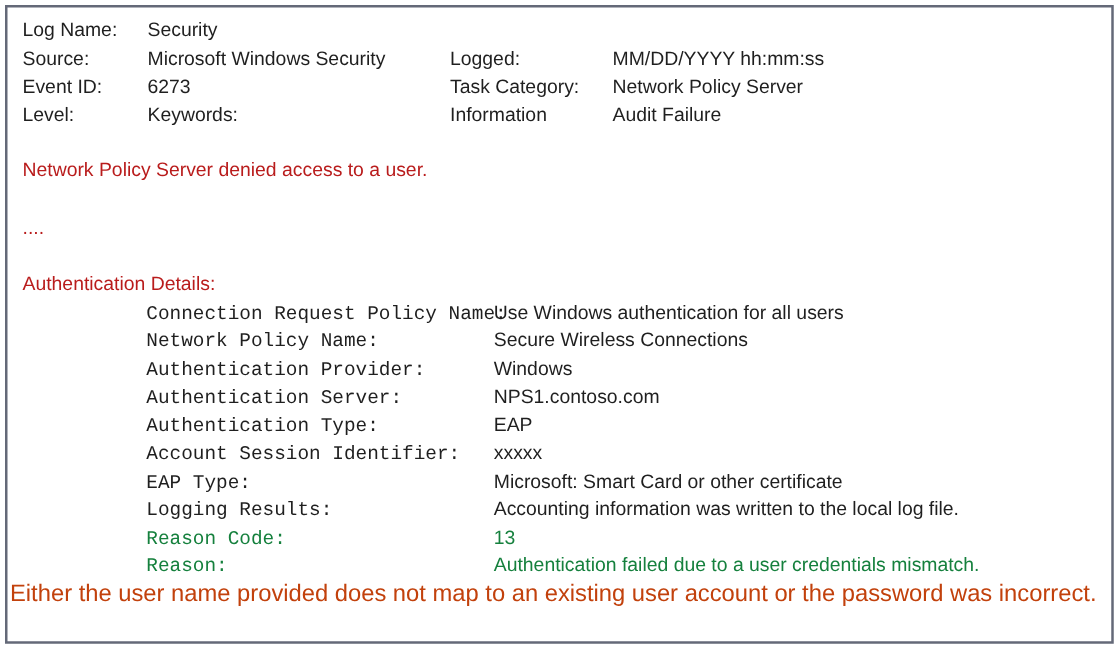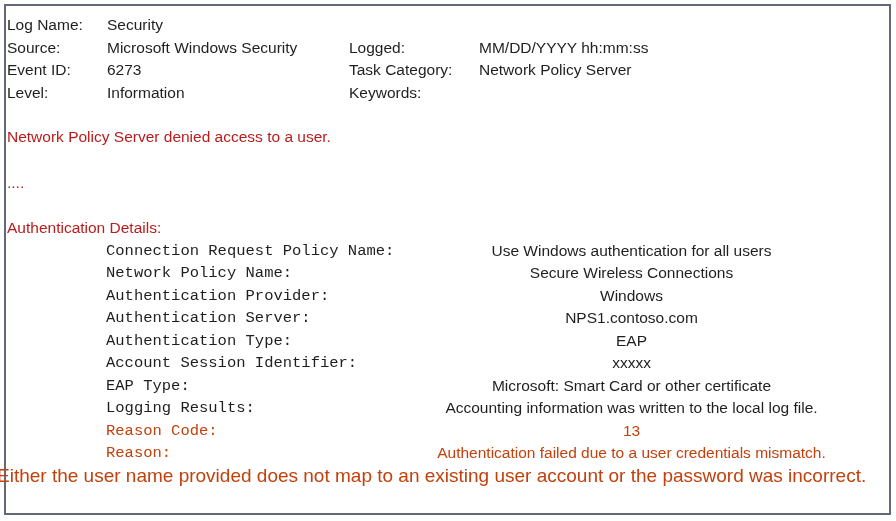--- a/index.html
+++ b/index.html
@@ -8,44 +8,44 @@
     background: #ffffff;
     font-family: "Liberation Sans", sans-serif;
     overflow: hidden;
   }
   .frame {
     position: absolute;
     left: 4px; top: 4px;
     width: 887px; height: 511px;
     border: 2px solid #646978;
     background: #ffffff;
-    padding: 8px 10px 0 1px;
+    padding: 8px 10px 0 12px;
   }
   .line { line-height: 22.5px; font-size: 15.5px; color: #b91c1c; white-space: nowrap; }
   .spacer-a { height: 22px; }
   .spacer-b { height: 23px; }
 
   
   .hrow {
     display: grid;
     grid-template-columns: 100px 242px 130px 1fr;
     line-height: 22.5px; font-size: 15.5px; color: #1f1f1f;
     white-space: nowrap;
   }
 
   
   .arow {
     display: flex;
     line-height: 22.5px; font-size: 15.5px; color: #1f1f1f;
     white-space: nowrap;
   }
   .arow .alabel { margin-left: 99px; width: 278px; flex: 0 0 auto; font-family: Liberation Mono, monospace; }
-  .arow .avalue { flex: 1 1 auto; text-align: center; }
+  .arow .avalue { flex: 1 1 auto; }
 
-  .red, .red span { color: #c2410c; }
+  .red, .red span { color: #15803d; }
   .footer-note {
     margin-left: -10px;
     line-height: 22.5px; font-size: 19px;
     color: #c2410c;
     white-space: nowrap;
   }
 </style>
 </head>
 <body>
 
@@ -64,22 +64,23 @@
     <span>MM/DD/YYYY hh:mm:ss</span>
   </div>
   <div class="hrow">
     <span>Event ID:</span>
     <span>6273</span>
     <span>Task Category:</span>
     <span>Network Policy Server</span>
   </div>
   <div class="hrow">
     <span>Level:</span>
+    <span>Keywords:</span>
     <span>Information</span>
-    <span>Keywords:</span>
+    <span>Audit Failure</span>
   </div>
 
   <div class="spacer-a"></div>
 
   <div class="line">Network Policy Server denied access to a user.</div>
 
   <div class="spacer-b"></div>
 
   <div class="line">....</div>
 

